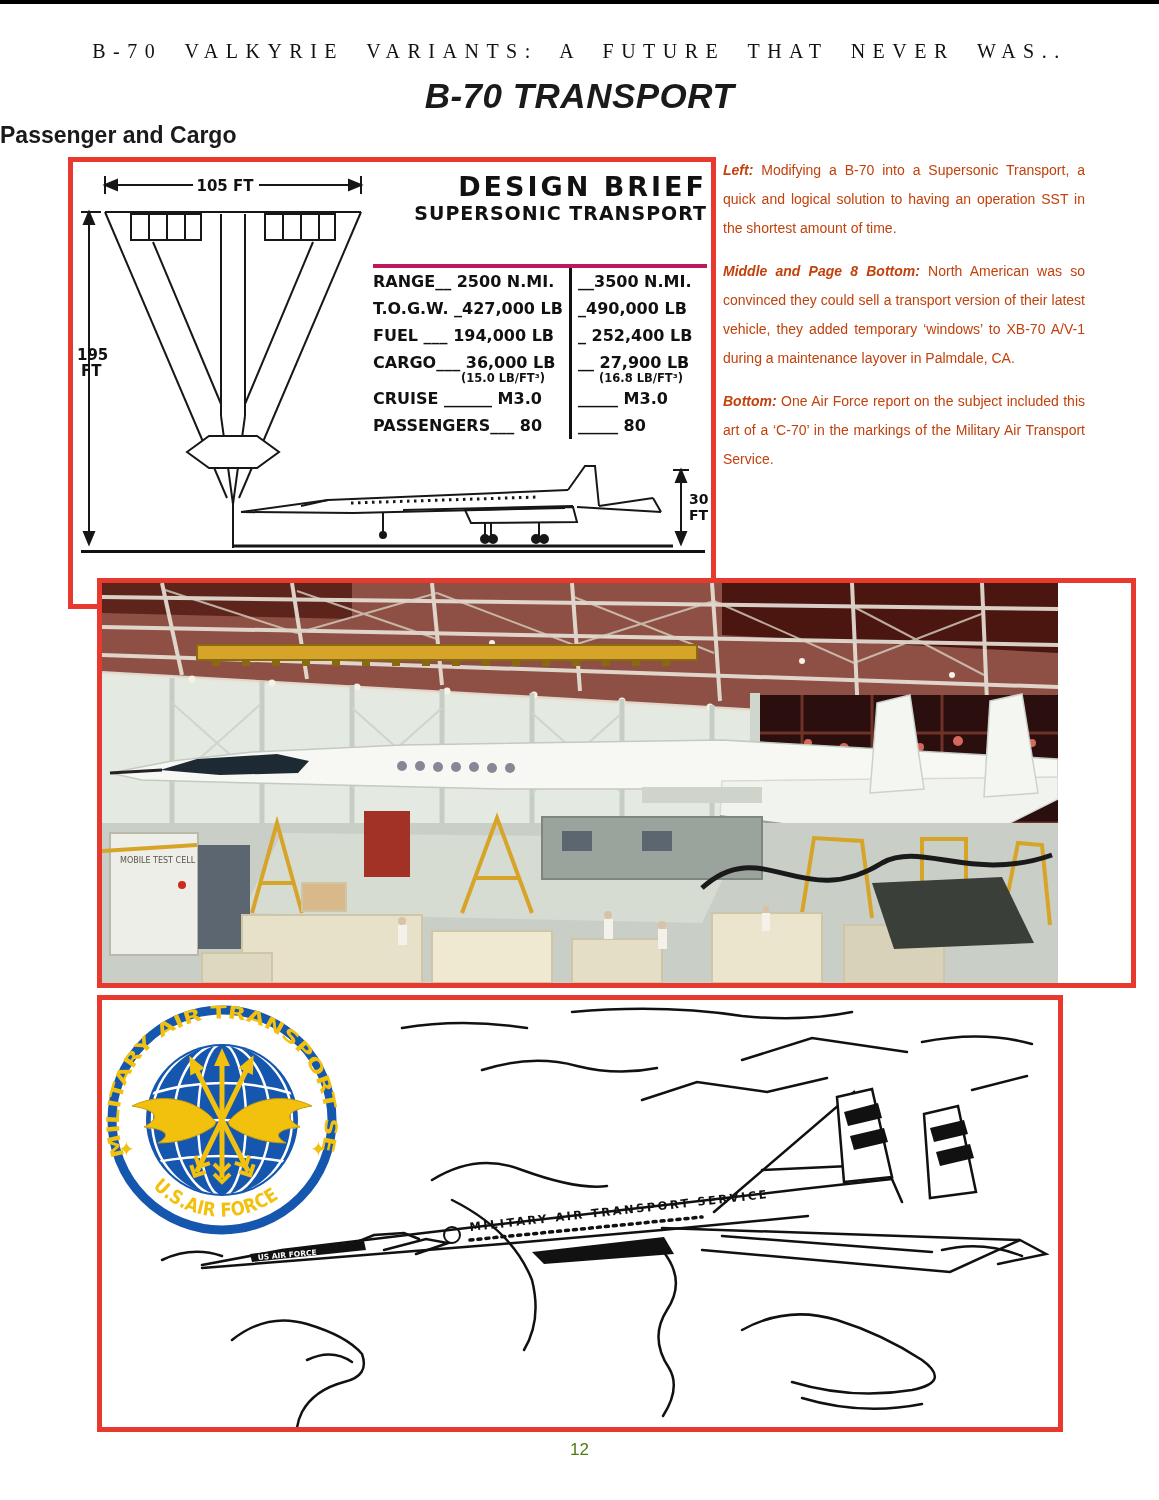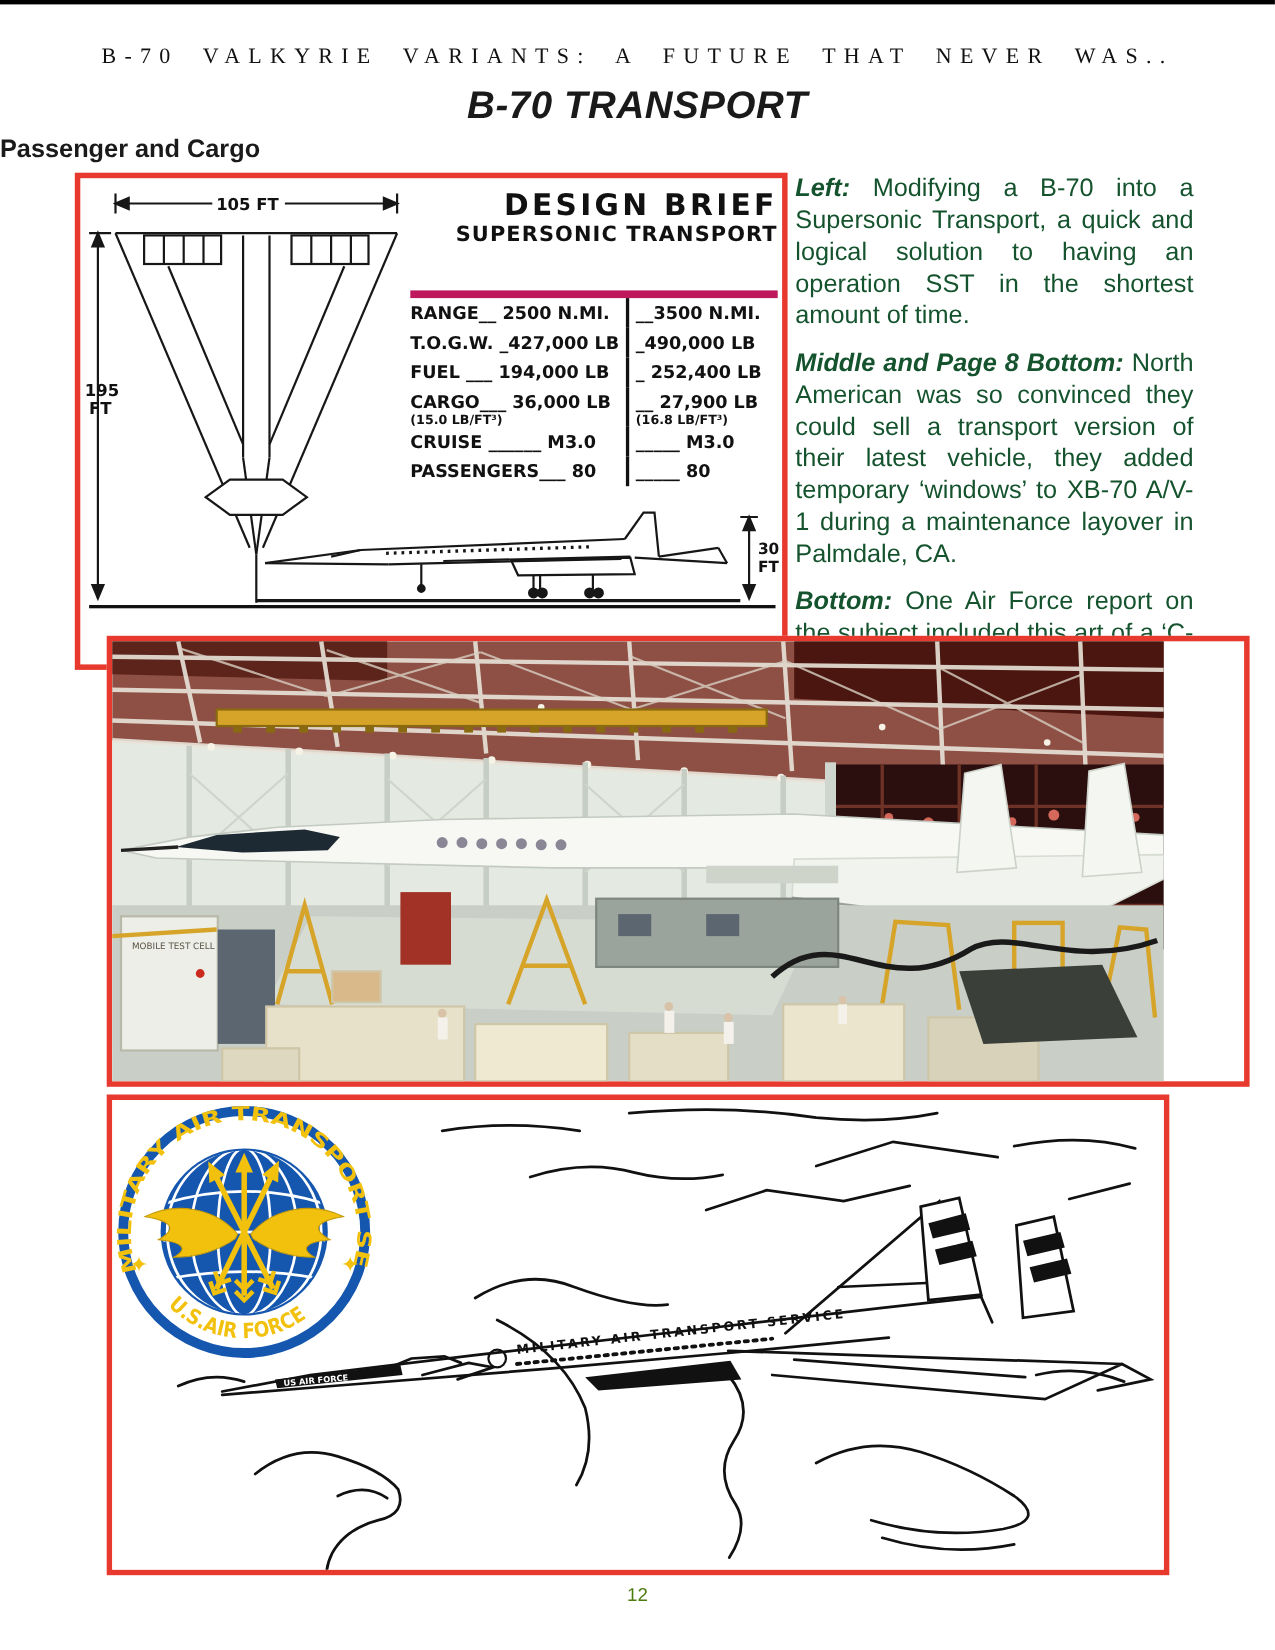--- a/index.html
+++ b/index.html
@@ -19,32 +19,32 @@
   
   .redbox{border:5px solid #e8392e;background:#fff;box-sizing:border-box;}
   .brief-box{left:68px;top:157px;width:648px;height:452px;}
   .photo-box{left:97px;top:578px;width:1039px;height:410px;}
   .art-box{left:97px;top:995px;width:966px;height:437px;}
   
   .brief-head{left:300px;top:10px;width:334px;text-align:right;
               font-family:"DejaVu Sans",sans-serif;font-weight:bold;color:#111;}
   .brief-head .l1{font-size:27px;letter-spacing:3px;line-height:30px;}
   .brief-head .l2{font-size:19px;letter-spacing:1px;line-height:22px;}
-  .spec-table{left:300px;top:102px;width:334px;border-top:7px solid #be185d;
+  .spec-table{left:300px;top:102px;width:334px;border-top:4px solid #be185d;
               font-family:"DejaVu Sans",sans-serif;font-weight:bold;
               font-size:16px;color:#111;}
   .spec-row{display:grid;grid-template-columns:196px 1fr;}
   .spec-row .rc{border-left:3px solid #111;padding-left:6px;}
   .spec-main{line-height:27px;white-space:nowrap;}
-  .spec-sub{font-size:11.5px;line-height:13px;
-            padding-right:10px;margin-top:-4px;white-space:nowrap;}
+  .spec-sub{font-size:11.5px;line-height:13px;text-align:right;
+            padding-right:24px;margin-top:-4px;white-space:nowrap;}
   .ground-line{left:8px;top:388px;width:624px;height:3px;background:#111;}
   
-  .captions{left:723px;top:156px;width:362px;font-size:23px;
-            line-height:29px;text-align:justify;color:#14532d;}
+  .captions{left:723px;top:156px;width:362px;font-size:14px;
+            line-height:29px;text-align:justify;color:#c2410c;}
   .captions p{margin:0 0 14px 0;}
   .lead{font-weight:bold;font-style:italic;}
   
   .pageno{left:0;top:1440px;width:1159px;text-align:center;font-size:17px;color:#4d7c0f;}
   svg{display:block;}
   text{font-family:"DejaVu Sans",sans-serif;}
 </style>
 </head>
 <body>
 

